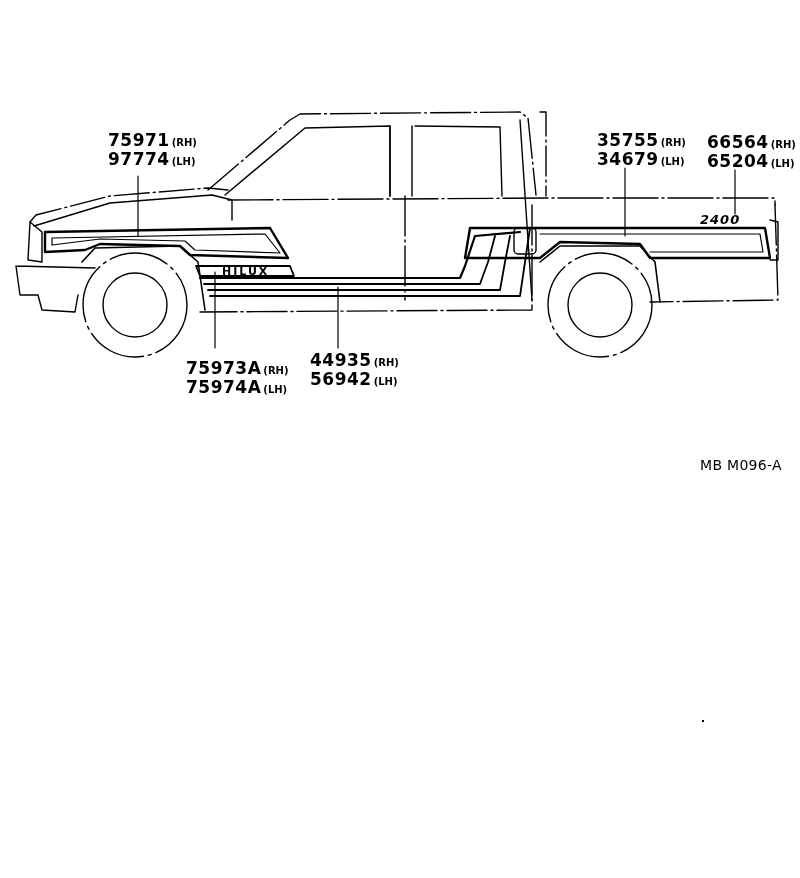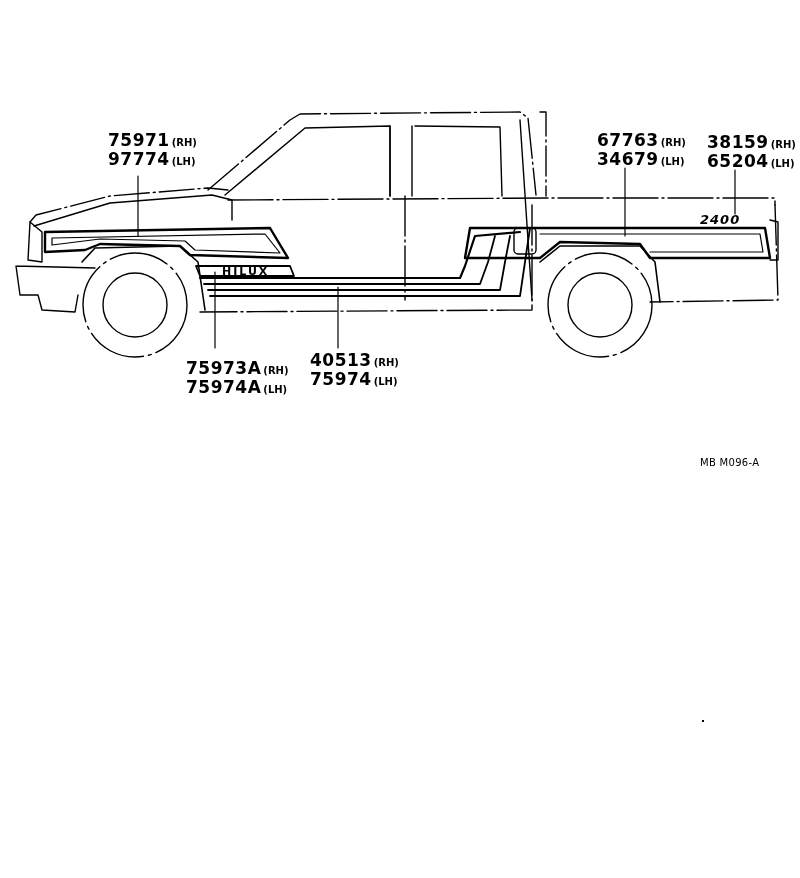--- a/index.html
+++ b/index.html
@@ -1,21 +1,21 @@
 <!DOCTYPE html>
 <html><head>
 <meta charset="utf-8">
 <style>
   html, body { margin: 0; padding: 0; background: #ffffff; }
   body { width: 800px; height: 878px; position: relative; overflow: hidden; }
   #diagram { position: absolute; left: 0; top: 0; width: 800px; height: 878px; }
   .callout { position: absolute; font-family: "DejaVu Sans", sans-serif; color: #000; line-height: 17px; white-space: nowrap; }
   .callout .num { font-size: 17px; font-weight: bold; letter-spacing: 0.5px; }
   .callout .side { font-size: 10px; font-weight: bold; margin-left: 2px; }
-  .ref { position: absolute; left: 700px; top: 457px; font-family: "DejaVu Sans", sans-serif; font-size: 10px; color: #000; letter-spacing: 0.3px; }
+  .ref { position: absolute; left: 700px; top: 457px; font-family: "DejaVu Sans", sans-serif; font-size: 14px; color: #000; letter-spacing: 0.3px; }
   .stray { position: absolute; left: 702px; top: 720px; width: 2px; height: 2px; background: #000; }
 </style>
 </head>
 <body>
 
 <svg id="diagram" viewBox="0 0 800 878" xmlns="http://www.w3.org/2000/svg">
   <g fill="none" stroke="#000" stroke-width="1.4" stroke-linecap="round" stroke-linejoin="round">
 
     <g>
       <path d="M208,190 L290,120 L300,114 L520,112 L528,118 L536,195" stroke-dasharray="40 4 2 4"></path>
@@ -81,33 +81,33 @@
   <text x="222" y="275" font-family="DejaVu Sans, sans-serif" font-size="11" font-weight="bold" letter-spacing="2">HILUX</text>
   <text x="700" y="224" font-family="DejaVu Sans, sans-serif" font-size="13" font-weight="bold" font-style="italic" letter-spacing="1">2400</text>
 </svg>
 
 <div class="callout" style="left:108px;top:132px;">
   <div><span class="num">75971</span><span class="side">(RH)</span></div>
   <div><span class="num">97774</span><span class="side">(LH)</span></div>
 </div>
 
 <div class="callout" style="left:597px;top:132px;">
-  <div><span class="num">67763</span><span class="side">(RH)</span></div>
+  <div><span class="num">35755</span><span class="side">(RH)</span></div>
   <div><span class="num">34679</span><span class="side">(LH)</span></div>
 </div>
 
 <div class="callout" style="left:707px;top:134px;">
-  <div><span class="num">38159</span><span class="side">(RH)</span></div>
+  <div><span class="num">66564</span><span class="side">(RH)</span></div>
   <div><span class="num">65204</span><span class="side">(LH)</span></div>
 </div>
 
 <div class="callout" style="left:186px;top:360px;">
   <div><span class="num">75973A</span><span class="side">(RH)</span></div>
   <div><span class="num">75974A</span><span class="side">(LH)</span></div>
 </div>
 
 <div class="callout" style="left:310px;top:352px;">
-  <div><span class="num">40513</span><span class="side">(RH)</span></div>
-  <div><span class="num">75974</span><span class="side">(LH)</span></div>
+  <div><span class="num">44935</span><span class="side">(RH)</span></div>
+  <div><span class="num">56942</span><span class="side">(LH)</span></div>
 </div>
 
 <div class="ref">MB M096-A</div>
 <div class="stray"></div>
 
 </body></html>

